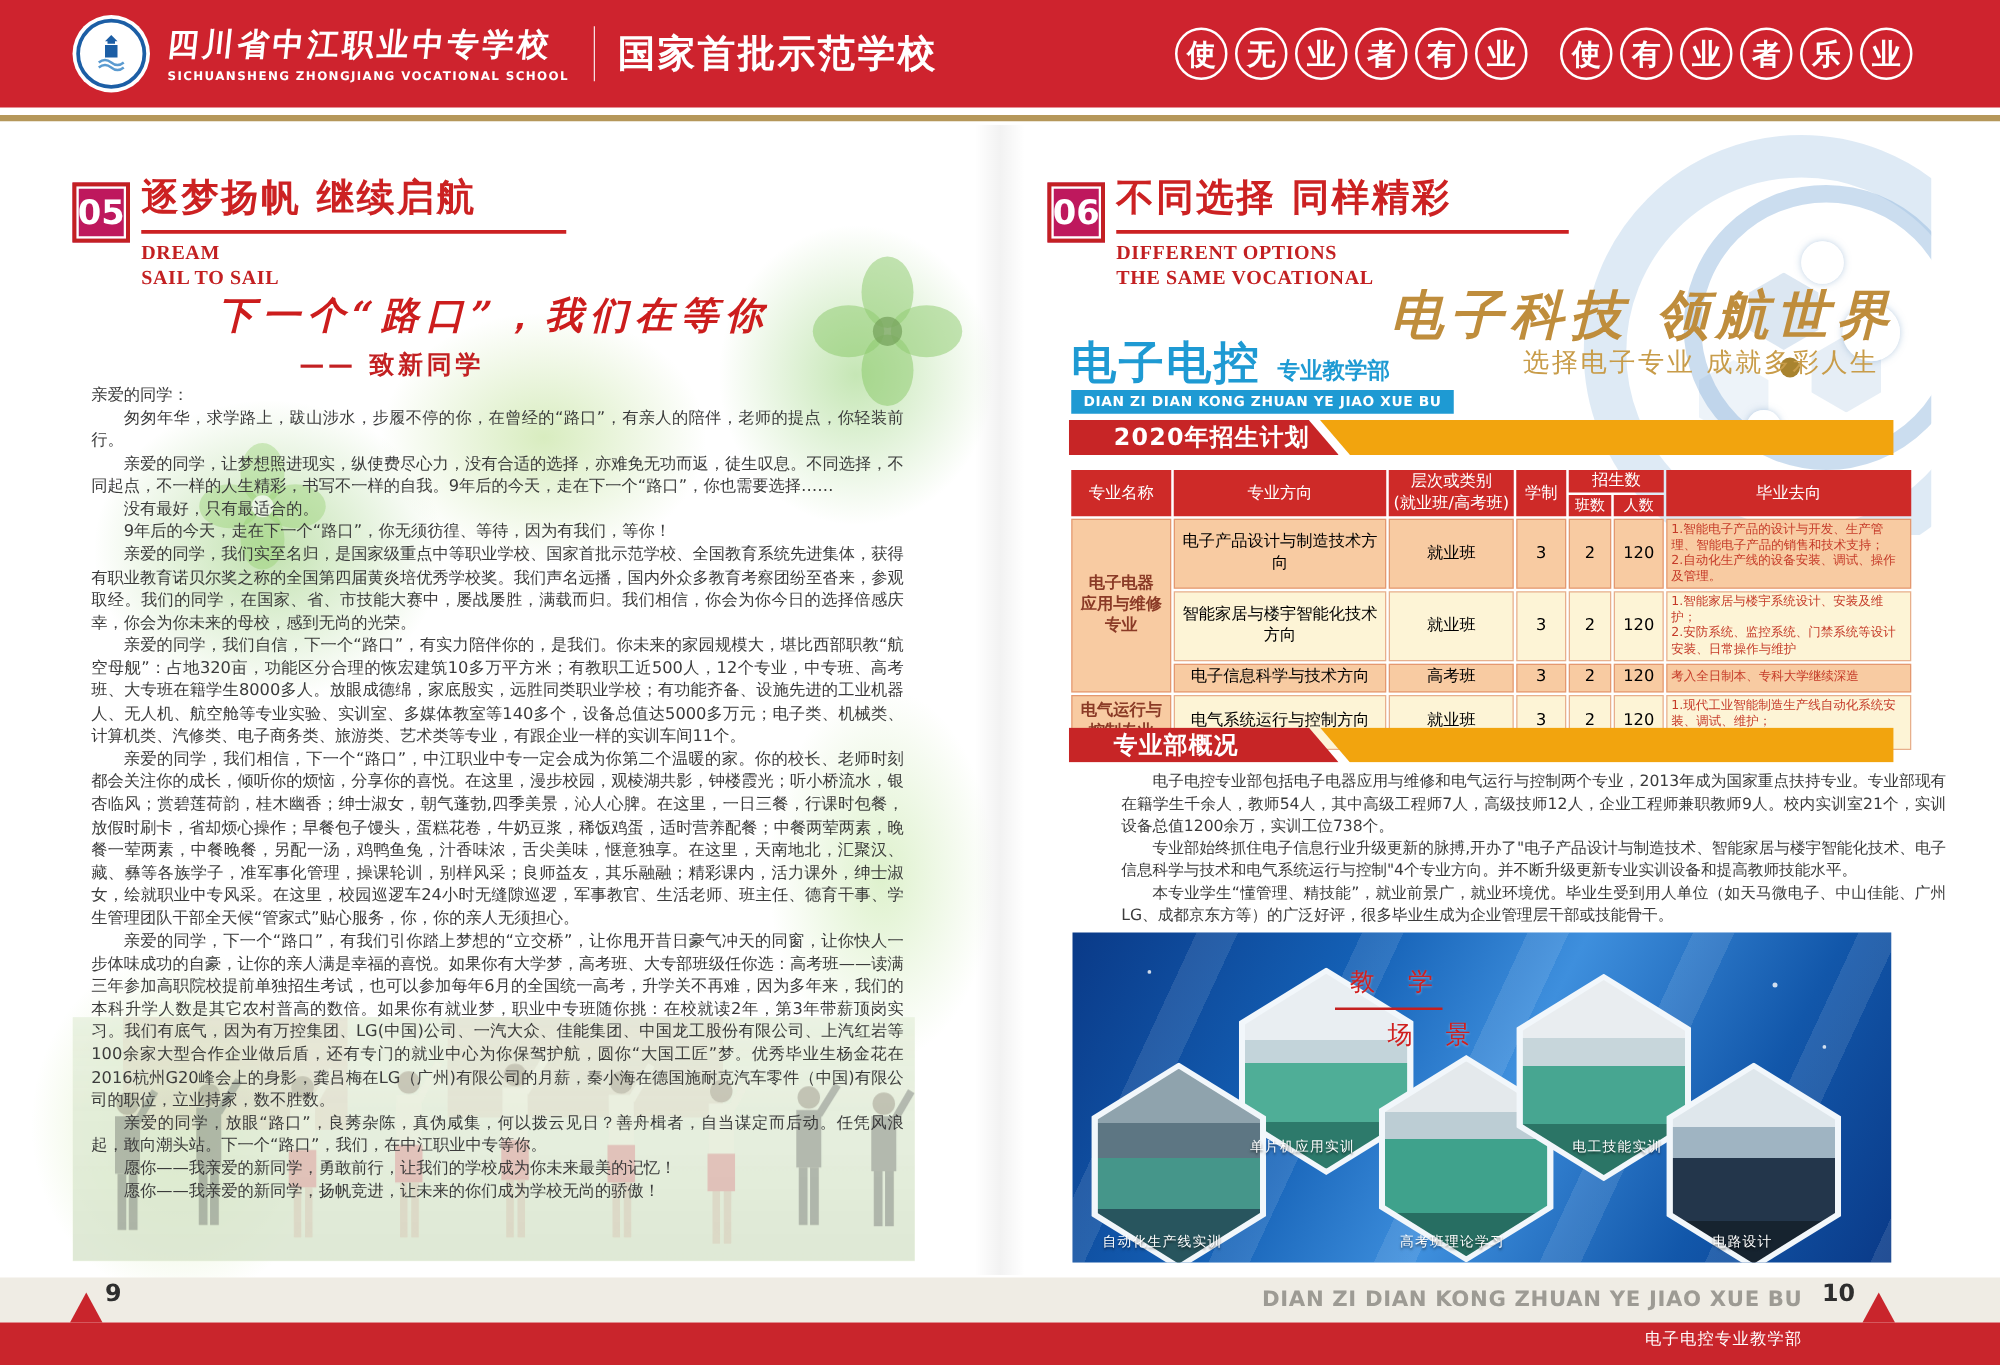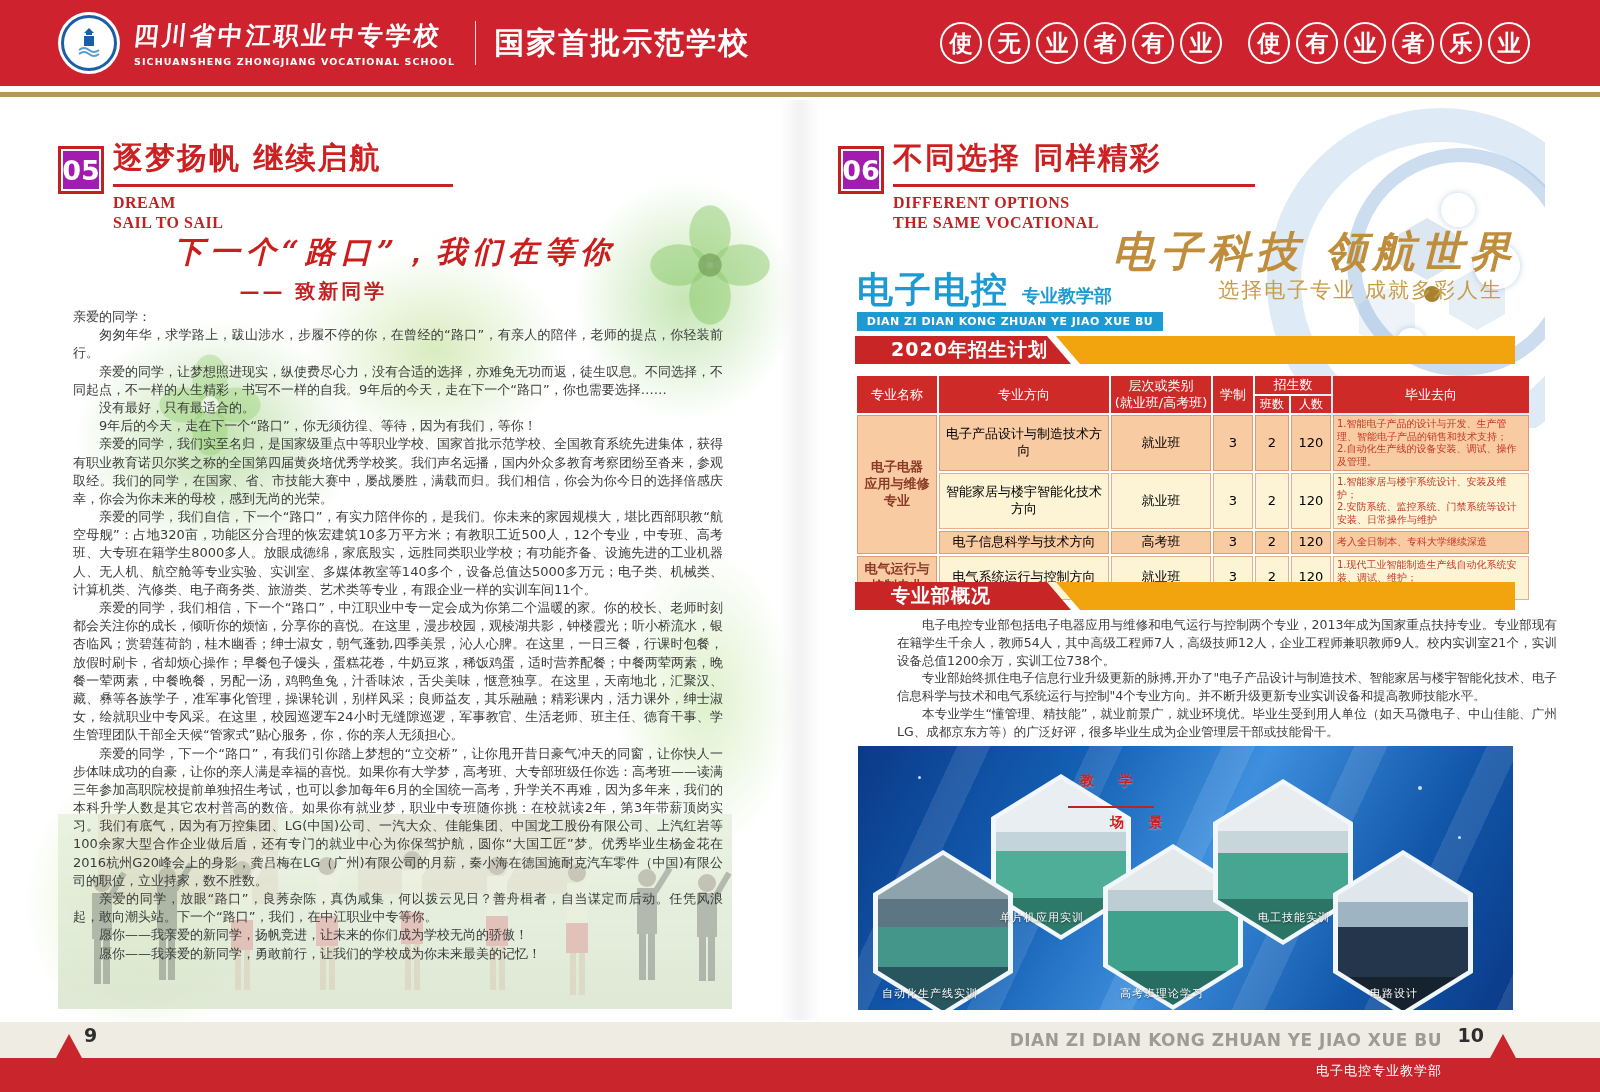--- a/index.html
+++ b/index.html
@@ -23,21 +23,21 @@
              display:flex;align-items:center;justify-content:center;}
 
   
   .page{position:absolute;top:120px;width:680px;height:902px;}
   .page-left{left:55px;}
   .page-right{left:835px;}
   .gutter{position:absolute;left:780px;top:100px;width:40px;height:920px;
           background:linear-gradient(90deg,rgba(0,0,0,0) 0%,rgba(0,0,0,.05) 50%,rgba(0,0,0,0) 100%);}
 
   
-  .numbox{position:absolute;left:3px;top:26px;width:40px;height:42px;background:#a21caf;border:3px solid #c32022;
+  .numbox{position:absolute;left:3px;top:26px;width:40px;height:42px;background:#be185d;border:3px solid #c32022;
           box-shadow:inset 0 0 0 2px #fff;color:#fff;font-size:27px;font-weight:bold;
           display:flex;align-items:center;justify-content:center;}
   .sec-title{position:absolute;left:58px;top:18px;font-size:30px;font-weight:bold;color:#cc2122;letter-spacing:2px;}
   .sec-underline{position:absolute;left:58px;top:64px;height:3px;background:#cc2122;}
   .sec-en{position:absolute;left:58px;color:#c32022;font-weight:bold;font-size:16px;
           font-family:"Liberation Serif","DejaVu Serif",serif;letter-spacing:.5px;}
 
   
   .blob{position:absolute;border-radius:50%;pointer-events:none;}
   .flower{position:absolute;pointer-events:none;opacity:.8;}
@@ -107,21 +107,21 @@
       repeating-linear-gradient(115deg,rgba(255,255,255,0) 0 90px,rgba(255,255,255,.10) 90px 120px);}
   .spark{position:absolute;border-radius:50%;background:#fff;opacity:.8;}
   .hex{position:absolute;background:#f2f7fb;clip-path:polygon(50% 0,100% 26%,100% 74%,50% 100%,0 74%,0 26%);}
   .hex .in{position:absolute;inset:5px;clip-path:polygon(50% 0,100% 26%,100% 74%,50% 100%,0 74%,0 26%);}
   .ph-a{background:linear-gradient(180deg,#e9eef2 0 34%,#c3d4da 34% 46%,#4fae97 46% 76%,#2d7a6b 76% 100%);}
   .ph-b{background:linear-gradient(180deg,#8fa3ad 0 28%,#5d7683 28% 46%,#45968a 46% 72%,#28555e 72% 100%);}
   .ph-c{background:linear-gradient(180deg,#e4e9ec 0 26%,#bccdd4 26% 40%,#3fa28c 40% 78%,#276e62 78% 100%);}
   .ph-d{background:linear-gradient(180deg,#e9edf0 0 30%,#c7d6db 30% 44%,#47a691 44% 74%,#2b7566 74% 100%);}
   .ph-e{background:linear-gradient(180deg,#dfe7ec 0 30%,#9fb4c2 30% 46%,#23364b 46% 78%,#16232f 78% 100%);}
   .hex-cap{position:absolute;color:#fff;font-size:11px;letter-spacing:1px;text-shadow:0 1px 2px rgba(0,0,0,.6);white-space:nowrap;}
-  .g-title{position:absolute;color:#d01f1f;font-weight:bold;font-size:14px;letter-spacing:10px;white-space:nowrap;
+  .g-title{position:absolute;color:#d01f1f;font-weight:normal;font-size:20px;letter-spacing:10px;white-space:nowrap;
            text-shadow:0 1px 2px rgba(255,255,255,.4);}
   .g-line{position:absolute;height:2px;background:#c42020;}
 
   
   .footer-strip{position:absolute;left:0;top:1022px;width:1600px;height:36px;background:#efece4;}
   .footer-red{position:absolute;left:0;top:1058px;width:1600px;height:34px;background:#c9252c;}
   .tri{position:absolute;width:0;height:0;border-left:13px solid transparent;border-right:13px solid transparent;border-bottom:24px solid #c9252c;}
   .pgnum{position:absolute;font-size:19px;font-weight:bold;color:#2e2e2e;}
   .footer-pinyin{position:absolute;right:158px;top:1030px;font-size:17px;font-weight:bold;color:#9d9b94;letter-spacing:.5px;}
   .footer-dept{position:absolute;right:158px;top:1062px;font-size:13px;color:#fff;letter-spacing:1px;}
@@ -210,22 +210,22 @@
       <p class="salut">亲爱的同学：</p>
       <p>匆匆年华，求学路上，跋山涉水，步履不停的你，在曾经的“路口”，有亲人的陪伴，老师的提点，你轻装前行。</p>
       <p>亲爱的同学，让梦想照进现实，纵使费尽心力，没有合适的选择，亦难免无功而返，徒生叹息。不同选择，不同起点，不一样的人生精彩，书写不一样的自我。9年后的今天，走在下一个“路口”，你也需要选择……</p>
       <p>没有最好，只有最适合的。</p>
       <p>9年后的今天，走在下一个“路口”，你无须彷徨、等待，因为有我们，等你！</p>
       <p>亲爱的同学，我们实至名归，是国家级重点中等职业学校、国家首批示范学校、全国教育系统先进集体，获得有职业教育诺贝尔奖之称的全国第四届黄炎培优秀学校奖。我们声名远播，国内外众多教育考察团纷至沓来，参观取经。我们的同学，在国家、省、市技能大赛中，屡战屡胜，满载而归。我们相信，你会为你今日的选择倍感庆幸，你会为你未来的母校，感到无尚的光荣。</p>
       <p>亲爱的同学，我们自信，下一个“路口”，有实力陪伴你的，是我们。你未来的家园规模大，堪比西部职教“航空母舰”：占地320亩，功能区分合理的恢宏建筑10多万平方米；有教职工近500人，12个专业，中专班、高考班、大专班在籍学生8000多人。放眼成德绵，家底殷实，远胜同类职业学校；有功能齐备、设施先进的工业机器人、无人机、航空舱等专业实验、实训室、多媒体教室等140多个，设备总值达5000多万元；电子类、机械类、计算机类、汽修类、电子商务类、旅游类、艺术类等专业，有跟企业一样的实训车间11个。</p>
       <p>亲爱的同学，我们相信，下一个“路口”，中江职业中专一定会成为你第二个温暖的家。你的校长、老师时刻都会关注你的成长，倾听你的烦恼，分享你的喜悦。在这里，漫步校园，观棱湖共影，钟楼霞光；听小桥流水，银杏临风；赏碧莲荷韵，桂木幽香；绅士淑女，朝气蓬勃,四季美景，沁人心脾。在这里，一日三餐，行课时包餐，放假时刷卡，省却烦心操作；早餐包子馒头，蛋糕花卷，牛奶豆浆，稀饭鸡蛋，适时营养配餐；中餐两荤两素，晚餐一荤两素，中餐晚餐，另配一汤，鸡鸭鱼兔，汁香味浓，舌尖美味，惬意独享。在这里，天南地北，汇聚汉、藏、彝等各族学子，准军事化管理，操课轮训，别样风采；良师益友，其乐融融；精彩课内，活力课外，绅士淑女，绘就职业中专风采。在这里，校园巡逻车24小时无缝隙巡逻，军事教官、生活老师、班主任、德育干事、学生管理团队干部全天候“管家式”贴心服务，你，你的亲人无须担心。</p>
       <p>亲爱的同学，下一个“路口”，有我们引你踏上梦想的“立交桥”，让你甩开昔日豪气冲天的同窗，让你快人一步体味成功的自豪，让你的亲人满是幸福的喜悦。如果你有大学梦，高考班、大专部班级任你选：高考班——读满三年参加高职院校提前单独招生考试，也可以参加每年6月的全国统一高考，升学关不再难，因为多年来，我们的本科升学人数是其它农村普高的数倍。如果你有就业梦，职业中专班随你挑：在校就读2年，第3年带薪顶岗实习。我们有底气，因为有万控集团、LG(中国)公司、一汽大众、佳能集团、中国龙工股份有限公司、上汽红岩等100余家大型合作企业做后盾，还有专门的就业中心为你保驾护航，圆你“大国工匠”梦。优秀毕业生杨金花在2016杭州G20峰会上的身影，龚吕梅在LG（广州)有限公司的月薪，秦小海在德国施耐克汽车零件（中国)有限公司的职位，立业持家，数不胜数。</p>
       <p>亲爱的同学，放眼“路口”，良莠杂陈，真伪咸集，何以拨云见日？善舟楫者，自当谋定而后动。任凭风浪起，敢向潮头站。下一个“路口”，我们，在中江职业中专等你。</p>
+      <p>愿你——我亲爱的新同学，勇敢前行，让我们的学校成为你未来最美的记忆！</p>
       <p>愿你——我亲爱的新同学，扬帆竞进，让未来的你们成为学校无尚的骄傲！</p>
-      <p>愿你——我亲爱的新同学，勇敢前行，让我们的学校成为你未来最美的记忆！</p>
     </div>
 
     <div class="oath-photo">
       <div class="oath-bg"></div>
       <svg width="674" height="195" viewBox="0 0 674 195">
         <g opacity="0.5">
           <rect x="40" y="0" width="180" height="90" fill="#d8a9a0" opacity=".5"></rect>
           <rect x="300" y="0" width="220" height="80" fill="#cfa49b" opacity=".45"></rect>
           <g>
 

